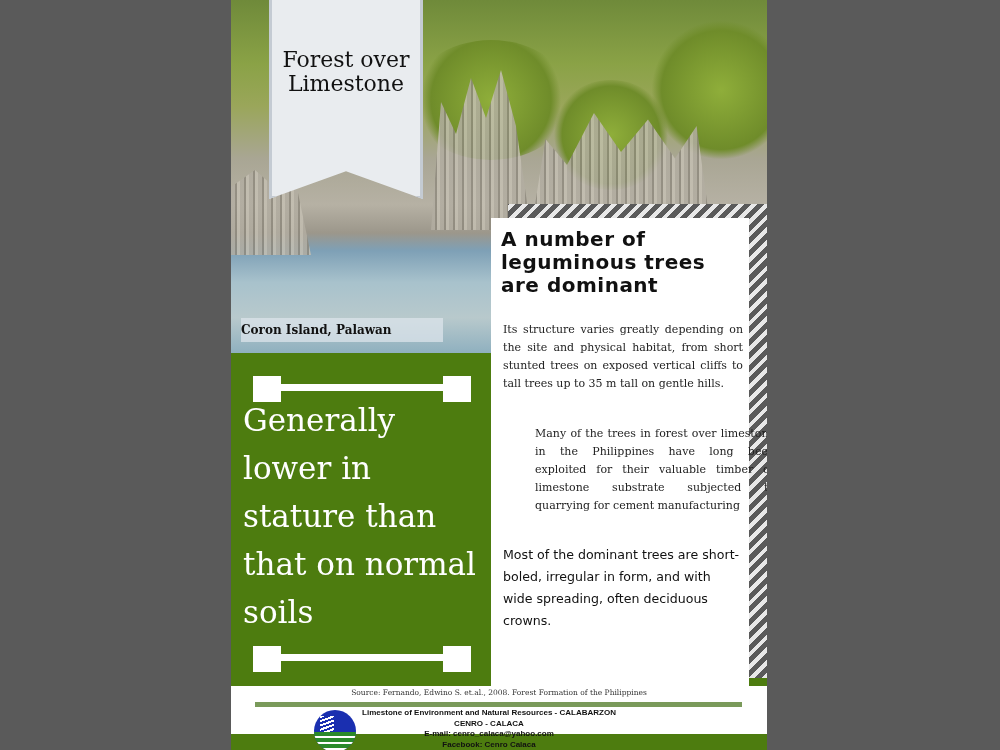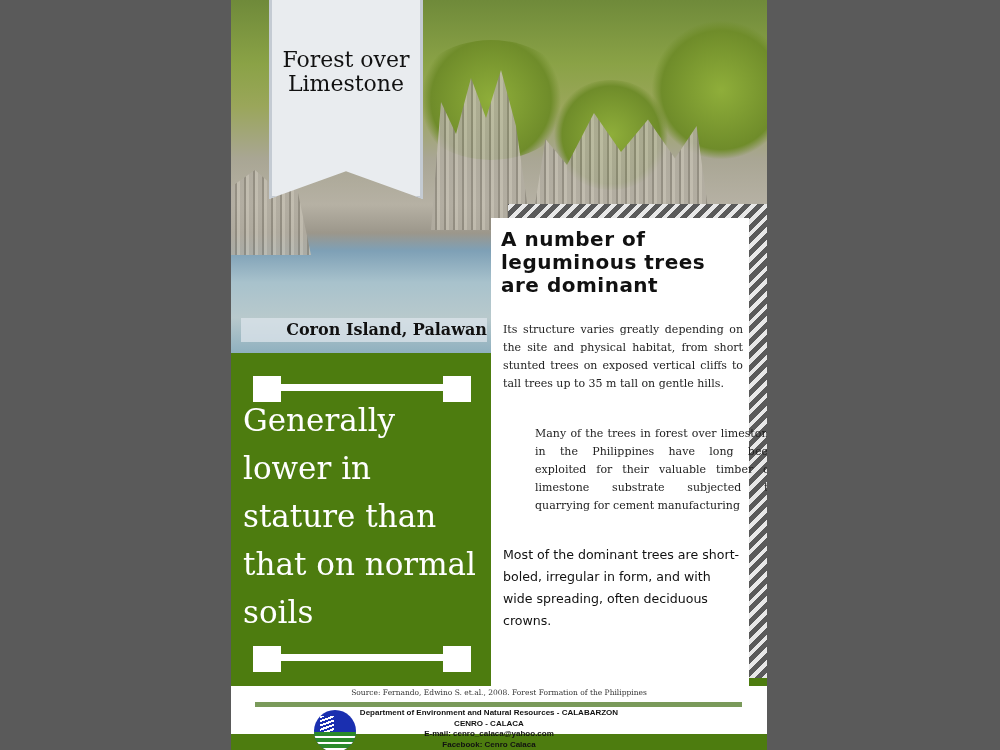--- a/index.html
+++ b/index.html
@@ -7,21 +7,21 @@
   .poster { position:absolute; left:231px; top:0; width:536px; height:750px; background:#4d7c0f; overflow:hidden; }
   .photo { position:absolute; left:0; top:0; width:536px; height:353px; overflow:hidden;
     background:
       linear-gradient(180deg, rgba(0,0,0,0) 0%, rgba(0,0,0,0) 68%, rgba(120,160,180,0.0) 70%),
       linear-gradient(180deg, #6f8a3a 0%, #8aa246 18%, #9aa65a 30%, #a9a694 45%, #b6b1a4 58%, #9c978b 66%, #7ea0b6 71%, #a8c2cc 80%, #b8c9cc 90%, #8fb0bf 100%); }
   .photo .cliff { position:absolute; background:repeating-linear-gradient(90deg, #b2ada1 0 4px, #8f8a7e 4px 6px, #c4bfb2 6px 9px); opacity:0.85; }
   .photo .veg { position:absolute; border-radius:50%; background:radial-gradient(circle, #8fae3a 0%, #6f8c2a 60%, rgba(110,140,40,0) 70%); }
   .banner { position:absolute; left:38px; top:0; width:148px; height:196px; background:#e9ecef; border:3px solid #c4cbd3; border-top:none;
     clip-path: polygon(0 0, 100% 0, 100% 100%, 50% 86%, 0 100%); }
   .banner-title { position:absolute; left:38px; top:48px; width:154px; text-align:center; font-family:"DejaVu Serif", serif; font-size:22px; line-height:24px; color:#111; }
-  .caption-box { position:absolute; left:10px; top:318px; width:246px; height:24px; background:rgba(220,228,235,0.75); text-align:right; font-family:"DejaVu Serif", serif; font-weight:bold; font-size:16px; line-height:24px; color:#111; }
+  .caption-box { position:absolute; left:10px; top:318px; width:202px; height:24px; background:rgba(220,228,235,0.75); text-align:left; font-family:"DejaVu Serif", serif; font-weight:bold; font-size:12px; line-height:24px; color:#111; }
   .dumbbell { position:absolute; left:22px; width:218px; height:24px; }
   .dumbbell .end { position:absolute; top:0; width:28px; height:26px; background:#fff; }
   .dumbbell .bar { position:absolute; left:28px; right:28px; top:8px; height:7px; background:#fff; }
   .big-text { position:absolute; left:12px; top:396px; width:250px; text-align:left; color:#fff; font-family:"DejaVu Serif", serif; font-size:31px; line-height:48px; }
   .stripe-frame { position:absolute; left:277px; top:204px; width:259px; height:474px;
     background:repeating-linear-gradient(-45deg, #e8e8e8 0 4px, #5a5a5a 4px 9px); }
   .textbox { position:absolute; left:260px; top:218px; width:258px; height:513px; background:#fff; padding:16px; box-sizing:border-box; }
   .headline { position:absolute; left:10px; top:10px; width:245px; font-family:"DejaVu Sans", sans-serif; font-weight:bold; font-size:20px; line-height:23px; letter-spacing:0.5px; color:#111; }
   .para { position:absolute; left:12px; width:240px; font-family:"DejaVu Serif", serif; font-size:11px; line-height:18px; color:#222; text-align:justify; }
   .para.bold { font-family:"DejaVu Sans", sans-serif; font-weight:normal; font-size:12.6px; line-height:22px; color:#111; text-align:left; }
@@ -73,19 +73,19 @@
   </div>
 
   <div class="footer">
     <div class="source">Source: Fernando, Edwino S. et.al., 2008. Forest Formation of the Philippines</div>
     <div class="greenbar"></div>
     <div class="logo">
       <div class="white"></div>
         <div class="green"></div>
     </div>
     <div class="footer-lines">
-      <div>Department of Environment and Natural Resources - CALABARZON</div>
+      <div>Limestone of Environment and Natural Resources - CALABARZON</div>
       <div>CENRO - CALACA</div>
       <div>E-mail: cenro_calaca@yahoo.com</div>
       <div>Facebook:  Cenro Calaca</div>
     </div>
   </div>
 </div>
 
 </body></html>

